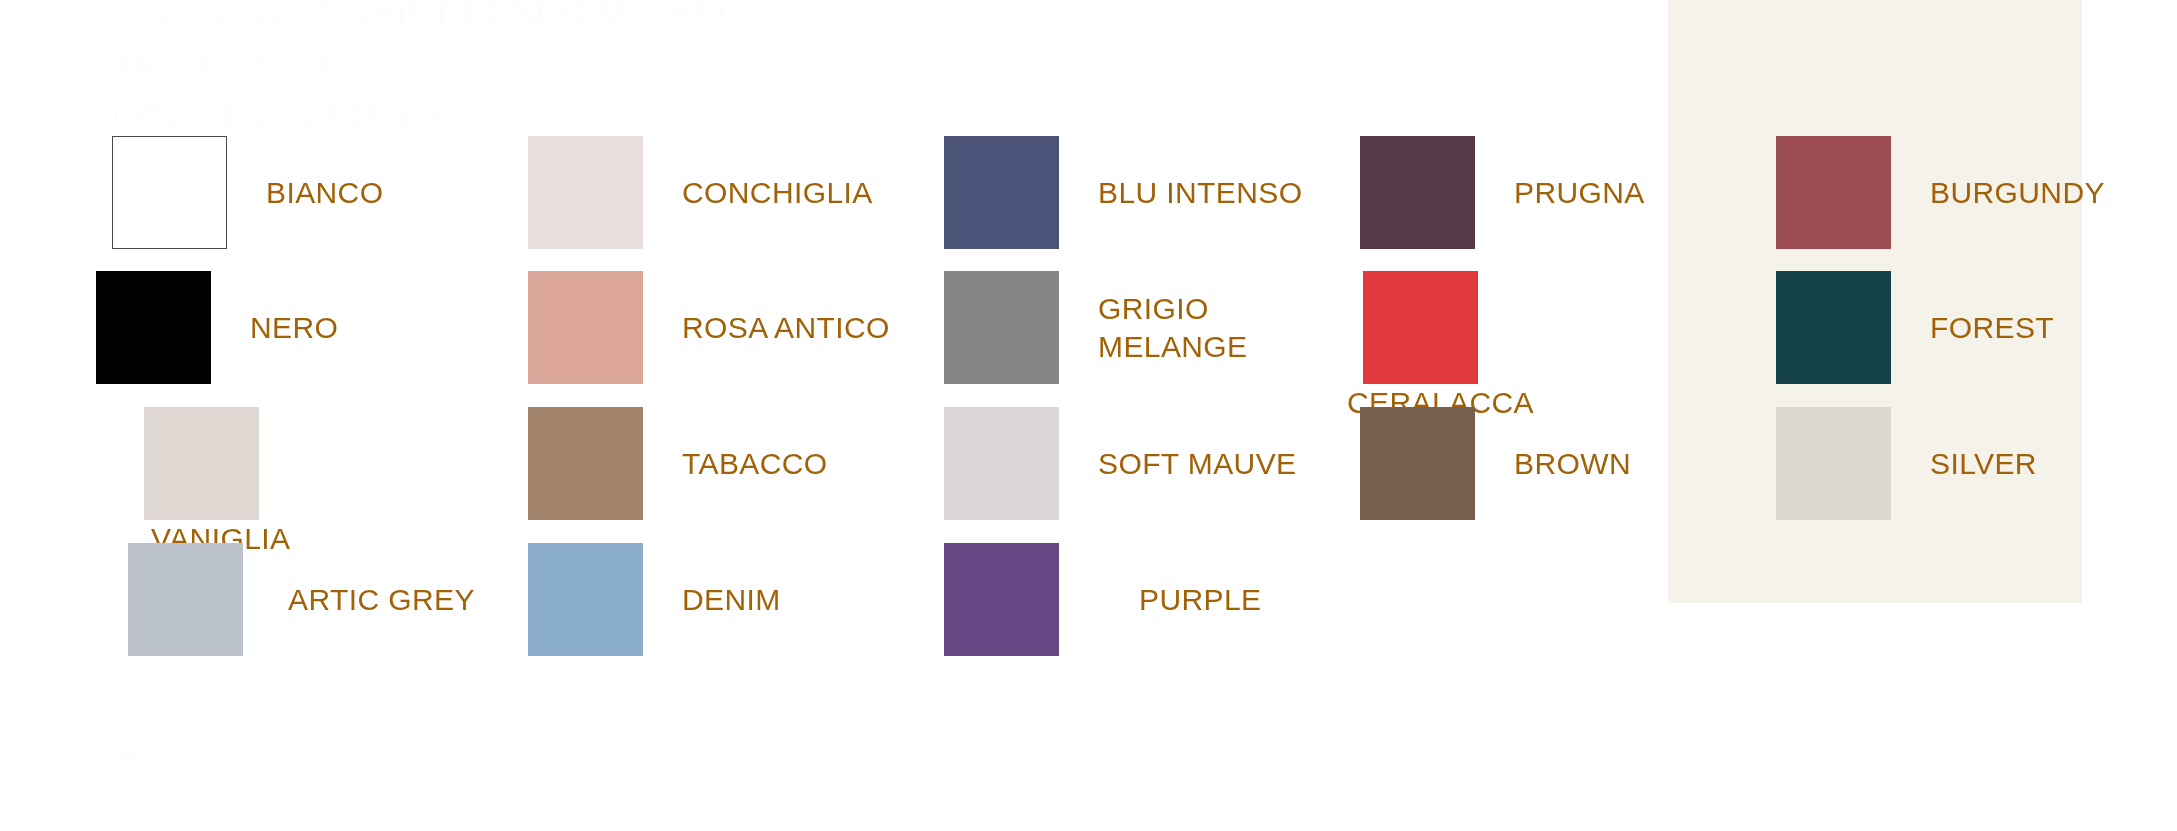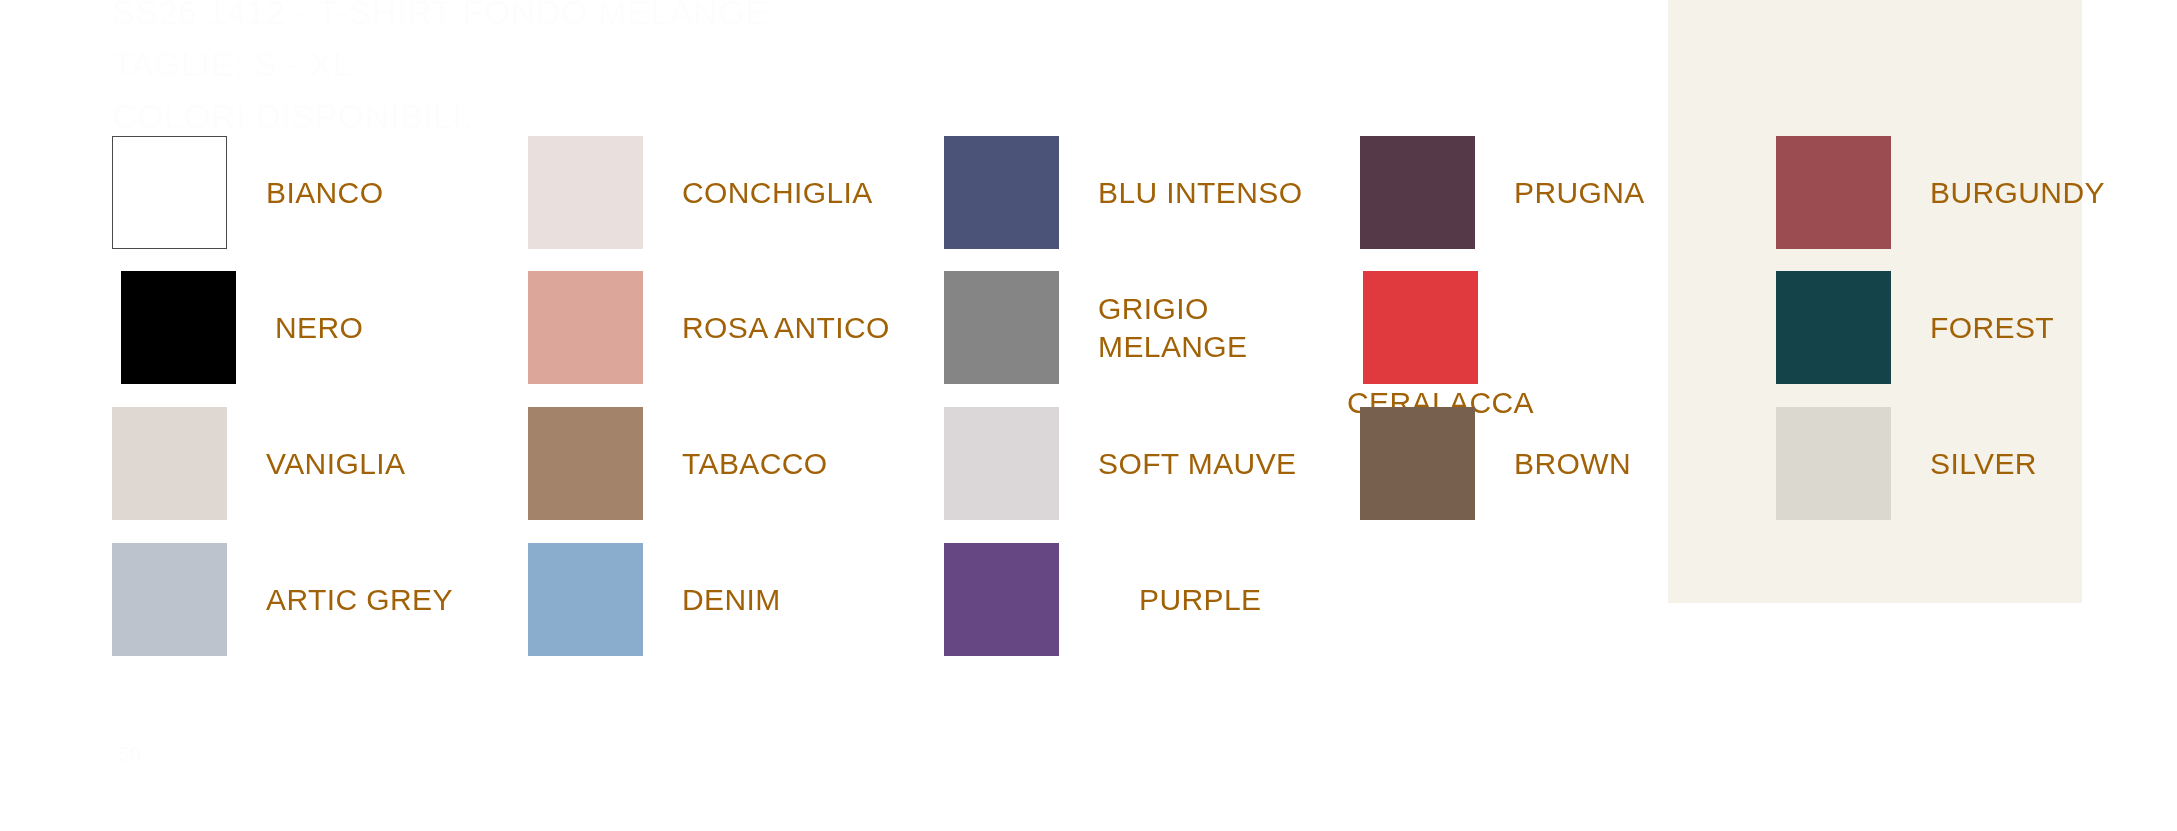--- a/index.html
+++ b/index.html
@@ -92,29 +92,29 @@
   <span class="header-line">SS26 1412      -  T-SHIRT FONDO MELANGE</span>
   <span class="header-line">TAGLIE: S - XL</span>
   <span class="header-line">COLORI DISPONIBILI:</span>
 </div>
 
 <div class="grid">
     <div class="swatch-item" style="left: 112px; top: 136px;">
       <div class="chip bordered" style="background: rgb(255, 255, 255);"></div>
       <div class="chip-label">BIANCO</div>
     </div>
-    <div class="swatch-item" style="left: 121px; top: 271px;">
+    <div class="swatch-item" style="left: 96px; top: 271px;">
       <div class="chip" style="background: rgb(0, 0, 0);"></div>
       <div class="chip-label">NERO</div>
     </div>
-    <div class="swatch-item" style="left: 112px; top: 407px;">
+    <div class="swatch-item" style="left: 112px; top: 407px; flex-direction: column;">
       <div class="chip" style="background: rgb(223, 216, 210);"></div>
       <div class="chip-label">VANIGLIA</div>
     </div>
-    <div class="swatch-item" style="left: 112px; top: 543px;">
+    <div class="swatch-item" style="left: 128px; top: 543px; gap: 6px;">
       <div class="chip" style="background: rgb(189, 195, 204);"></div>
       <div class="chip-label">ARTIC GREY</div>
     </div>
     <div class="swatch-item" style="left: 528px; top: 136px;">
       <div class="chip" style="background: rgb(233, 224, 221);"></div>
       <div class="chip-label">CONCHIGLIA</div>
     </div>
     <div class="swatch-item" style="left: 528px; top: 271px;">
       <div class="chip" style="background: rgb(220, 167, 154);"></div>
       <div class="chip-label">ROSA ANTICO</div>

